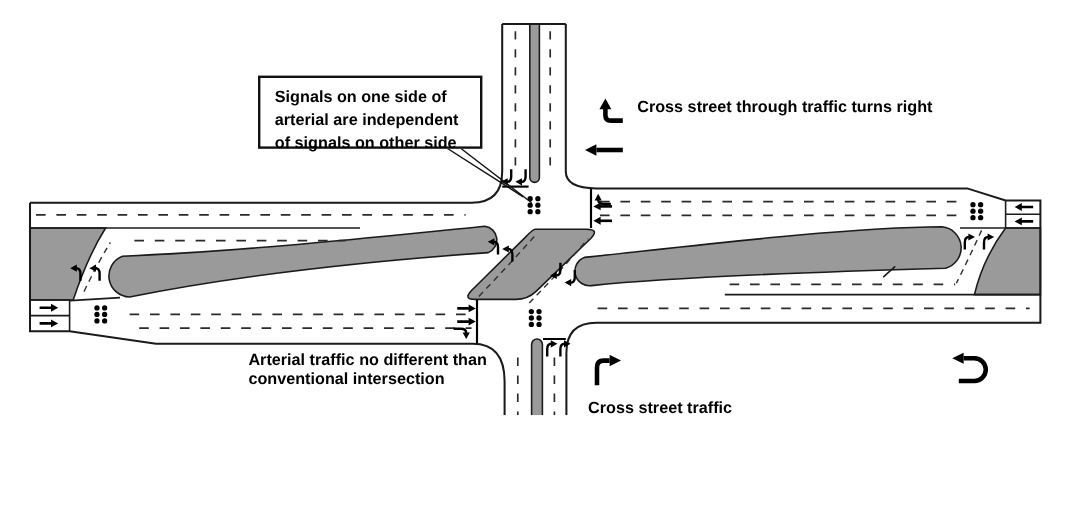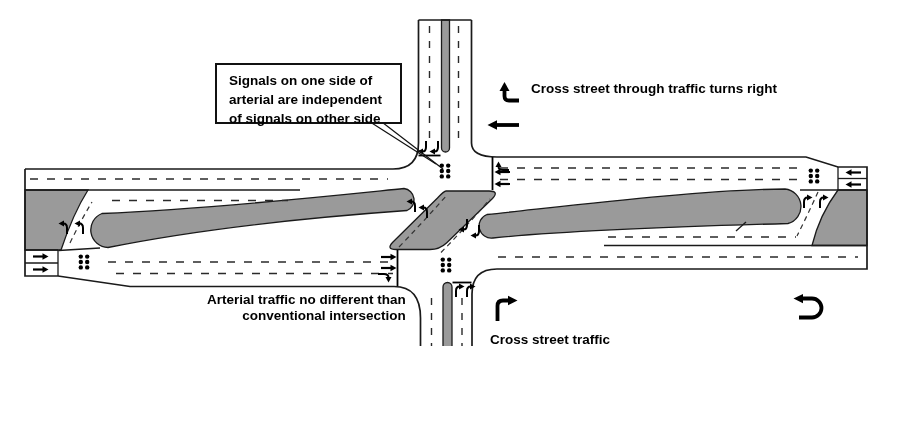--- a/index.html
+++ b/index.html
@@ -159,20 +159,20 @@
   </g>
 </svg>
 
 <div class="callout">Signals on one side of
 arterial are independent
 of signals on other side</div>
 
 <div class="lbl" style="left:531px;top:81px;">Cross street through traffic turns right</div>
 
 
-<div class="lbl" style="left:207px;top:292px;text-align:right;">Arterial traffic no different than
+<div class="lbl" style="left:207px;top:292px;">Arterial traffic no different than
 conventional intersection</div>
 
 <div class="lbl" style="left:490px;top:332px;">Cross street traffic
 must turn right</div>
 
 
 </div>
 
 </body></html>

